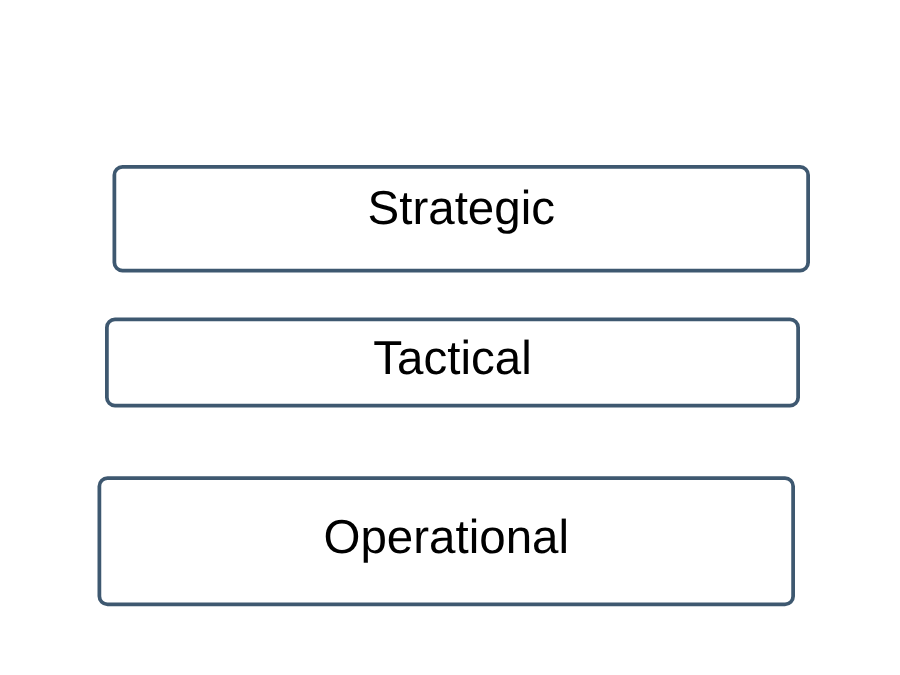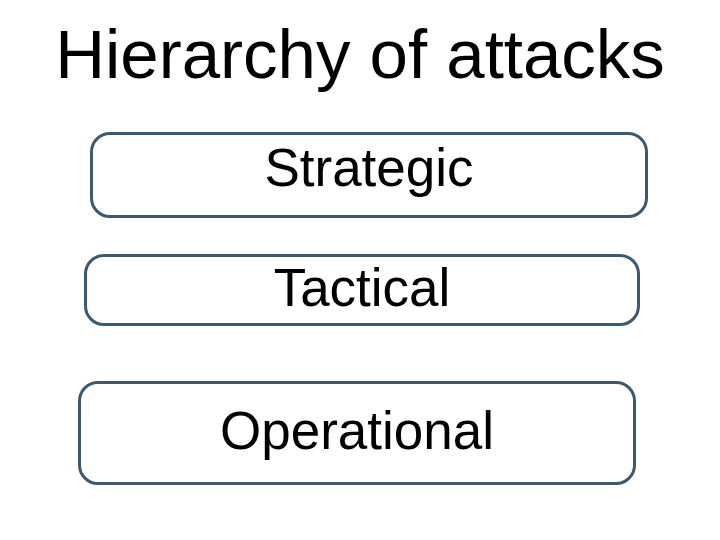--- a/index.html
+++ b/index.html
@@ -21,39 +21,38 @@
     font-size: 69px;
     line-height: 1;
     white-space: nowrap;
     color: #000000;
   }
   .hbox {
     position: absolute;
     box-sizing: border-box;
     background: #ffffff;
     border: 3px solid #3E5870;
-    border-radius: 20px;
+    border-radius: 8px;
     display: flex;
     align-items: center;
     justify-content: center;
-    font-size: 53px;
+    font-size: 38px;
     line-height: 1;
     color: #000000;
   }
   .hbox-strategic   { left: 90px; top: 132px; width: 558px; height: 86px; padding-bottom: 16px; }
   .hbox-tactical    { left: 84px; top: 254px; width: 556px; height: 72px; padding-bottom: 6px; }
   .hbox-operational { left: 78px; top: 381px; width: 558px; height: 104px; padding-bottom: 6px; }
   .hbox-label { white-space: nowrap; }
 </style>
 </head>
 <body>
 
 <div class="slide" style="background: rgb(255, 255, 255);">
 
-  <div class="slide-title" style="color: rgb(0, 0, 0);">Hierarchy of attacks</div>
 
   <div class="hbox hbox-strategic" style="border-color: rgb(62, 88, 112); color: rgb(0, 0, 0);">
     <span class="hbox-label">Strategic</span>
   </div>
 
   <div class="hbox hbox-tactical" style="border-color: rgb(62, 88, 112); color: rgb(0, 0, 0);">
     <span class="hbox-label">Tactical</span>
   </div>
 
   <div class="hbox hbox-operational" style="border-color: rgb(62, 88, 112); color: rgb(0, 0, 0);">

